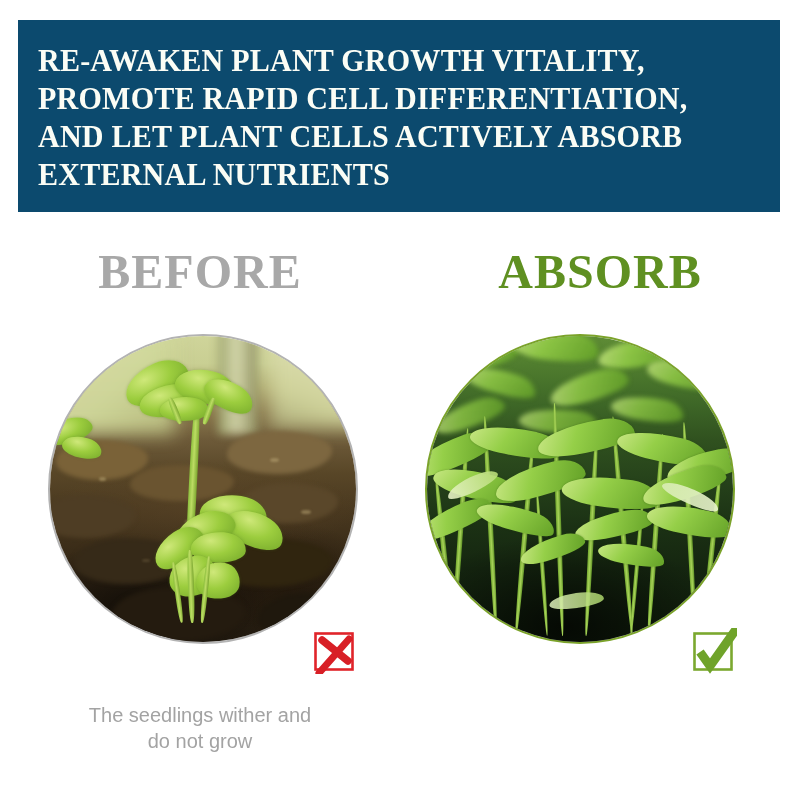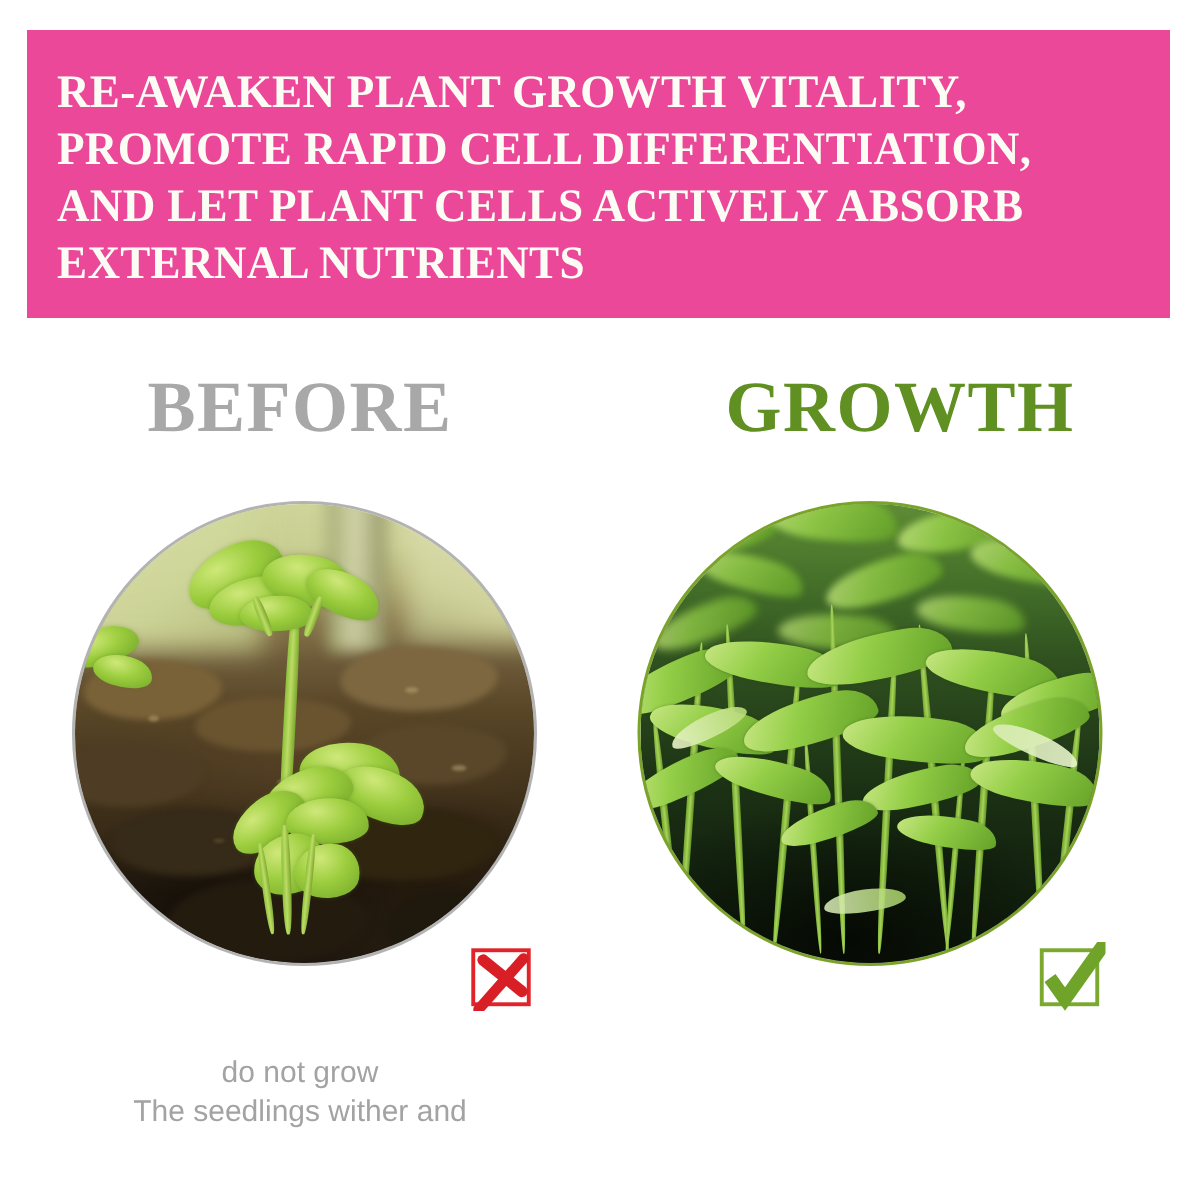--- a/index.html
+++ b/index.html
@@ -23,21 +23,21 @@
     overflow: hidden;
   }
 
   
   .banner {
     position: absolute;
     left: 18px;
     top: 20px;
     width: 762px;
     height: 192px;
-    background: #ec4899;
+    background: #0c4a6e;
     box-sizing: border-box;
     padding: 22px 20px 0 20px;
   }
   .banner-line {
     display: block;
     font-family: "Liberation Serif", "DejaVu Serif", serif;
     font-weight: bold;
     font-size: 31px;
     line-height: 38px;
     letter-spacing: 0.2px;
@@ -290,28 +290,28 @@
 
       <div class="mark">
         <svg viewBox="0 0 46 46" width="46" height="46">
           <rect x="3.5" y="5.5" width="37" height="36" fill="none" stroke="#e0242a" stroke-width="2.6"></rect>
           <path d="M10 12 L36 33" stroke="#d81f26" stroke-width="7.5" stroke-linecap="round" fill="none"></path>
           <path d="M37 11 L7 45" stroke="#d81f26" stroke-width="7" stroke-linecap="round" fill="none"></path>
         </svg>
       </div>
 
       <div class="caption">
+        <span>The seedlings wither and</span>
         <span>do not grow</span>
-        <span>The seedlings wither and</span>
       </div>
     </div>
 
     <div class="panel right">
 
-      <div class="panel-title">GROWTH</div>
+      <div class="panel-title">ABSORB</div>
 
       <div class="photo-circle">
         <div class="photo-inner">
           <div class="soil-after"></div>
 
           <div class="sprout-leaf" style="left:4%;top:2%;width:26%;height:9%;transform:rotate(-12deg);filter:blur(2.5px);opacity:.85;"></div>
           <div class="sprout-leaf" style="left:28%;top:-2%;width:28%;height:10%;transform:rotate(8deg);filter:blur(2.5px);opacity:.85;"></div>
           <div class="sprout-leaf" style="left:56%;top:1%;width:26%;height:9%;transform:rotate(-6deg);filter:blur(2.5px);opacity:.85;"></div>
           <div class="sprout-leaf" style="left:72%;top:8%;width:26%;height:9%;transform:rotate(14deg);filter:blur(2.5px);opacity:.8;"></div>
           <div class="sprout-leaf" style="left:12%;top:11%;width:24%;height:8%;transform:rotate(18deg);filter:blur(2.5px);opacity:.8;"></div>

